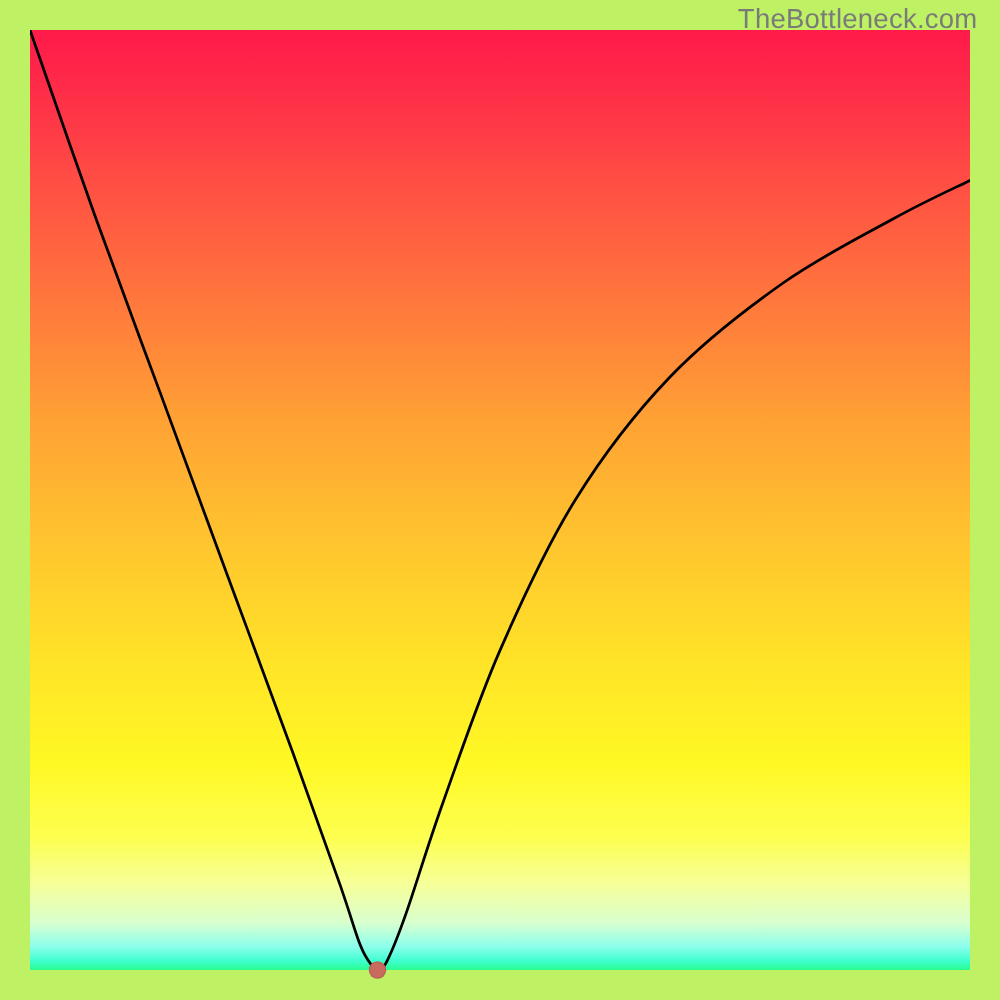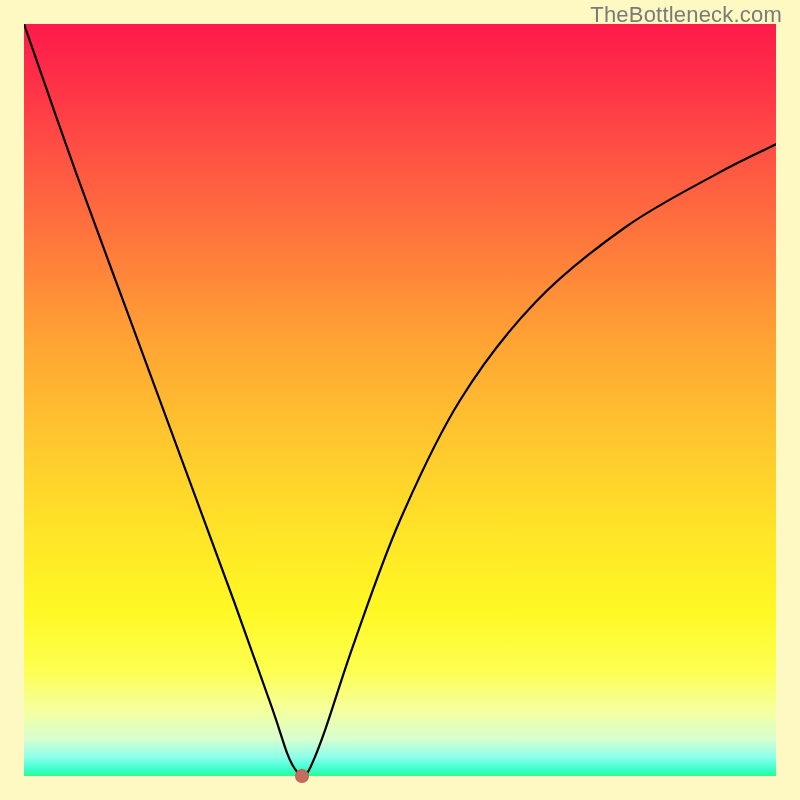--- a/index.html
+++ b/index.html
@@ -8,21 +8,21 @@
     width: 800px;
     height: 800px;
     background: #000;
     font-family: Arial, Helvetica, sans-serif;
     overflow: hidden;
   }
   .outer {
     position: relative;
     width: 800px;
     height: 800px;
-    background: #fef9c3;
+    background: #bef264;
   }
   .watermark {
     position: absolute;
     top: 2px;
     right: 18px;
     color: #7a7a7a;
     font-size: 22px;
     font-weight: 500;
     letter-spacing: 0.2px;
     z-index: 10;

